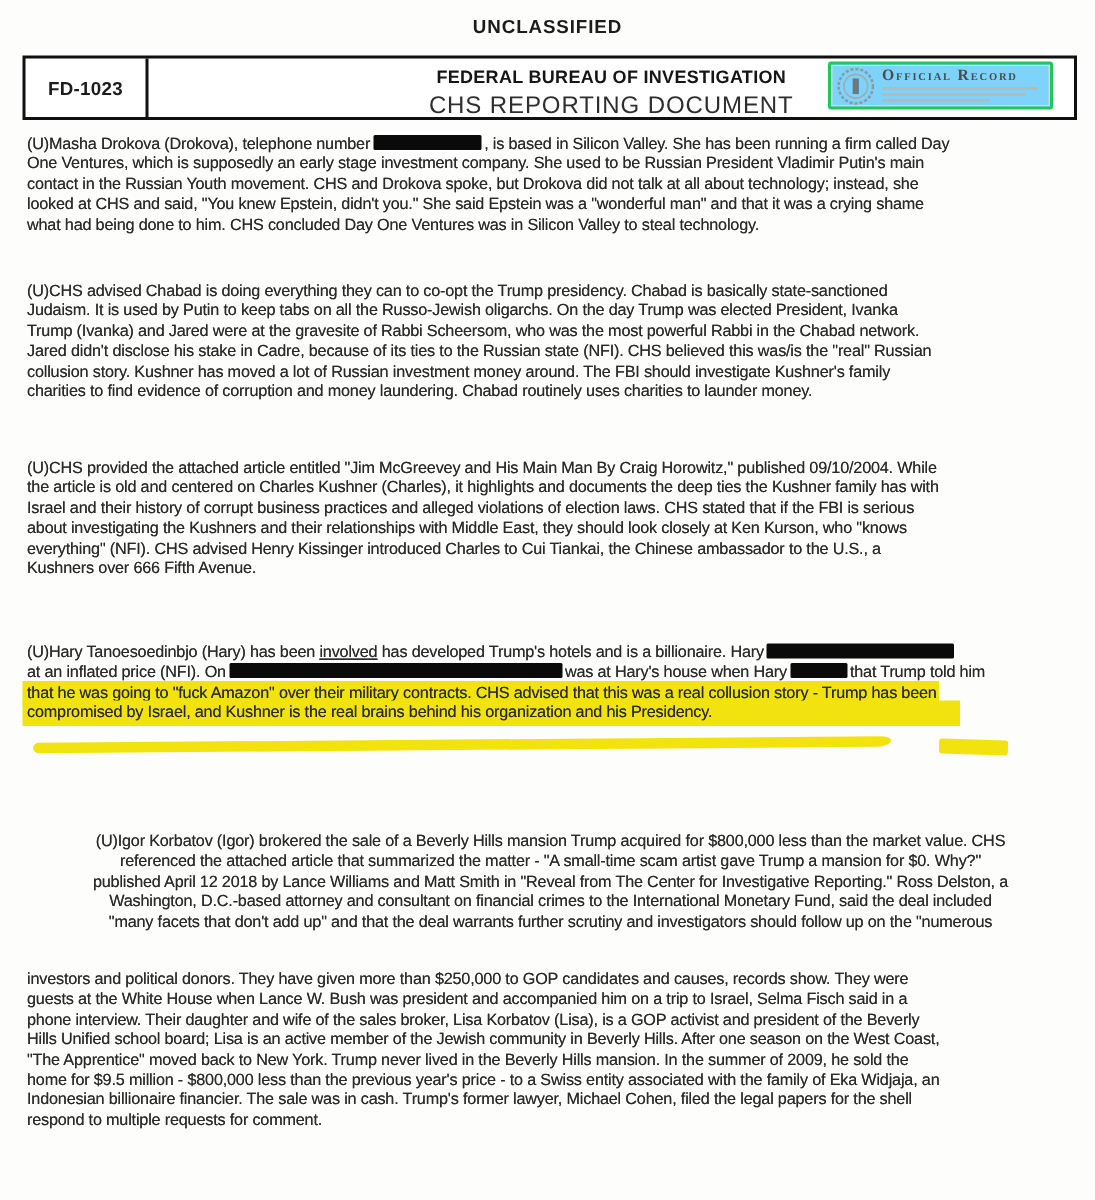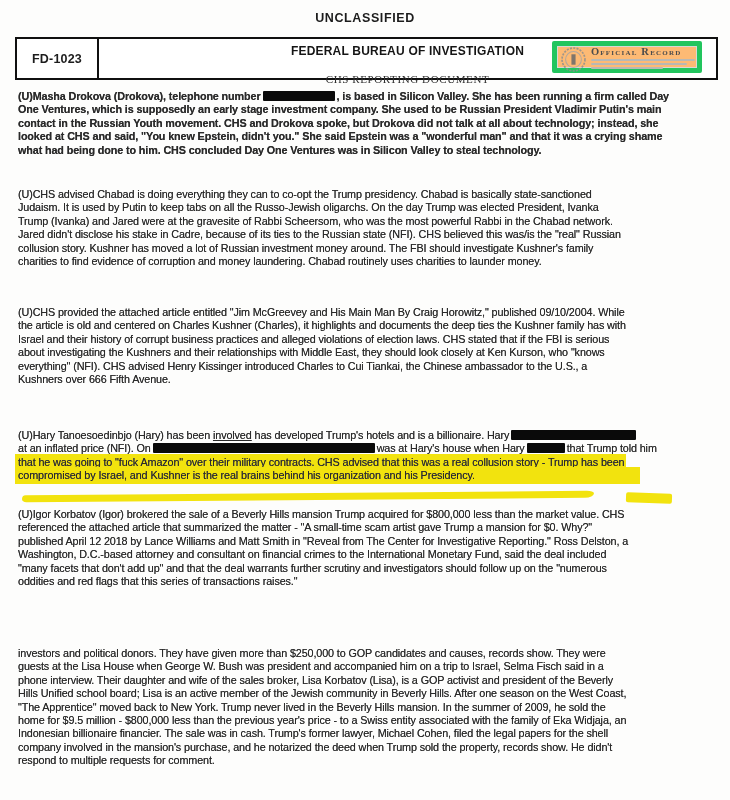--- a/index.html
+++ b/index.html
@@ -25,46 +25,46 @@
   }
   .fd-cell{
     width:80px;border-right:2.5px solid #101010;
     display:flex;align-items:center;justify-content:center;
     font-weight:bold;font-size:12.5px;color:#1c1c1c;letter-spacing:0.2px;
   }
   .title-cell{
     flex:1;text-align:center;padding-top:5px;color:#151515;
   }
   .fbi-title{font-weight:bold;font-size:12px;letter-spacing:0.2px;}
-  .doc-type{font-size:11px;letter-spacing:0.6px;margin-top:15px;color:#2e2e2e;font-family:Liberation Serif, serif;}
+  .doc-type{font-size:16px;letter-spacing:0.6px;margin-top:4px;color:#2e2e2e;}
   .stamp{
     position:absolute;right:14px;top:2px;width:150px;height:32px;
-    background:#fdba74;border:5px solid #22c55e;border-radius:2px;
+    background:#7dd3fc;border:2px solid #22c55e;border-radius:2px;
     box-shadow:0 0 0 1px #d8d8d6 inset;
-    display:flex;align-items:flex-start;padding:1px 4px;box-sizing:border-box;
+    display:flex;align-items:flex-end;padding:1px 4px;box-sizing:border-box;
   }
   .seal{width:25px;height:25px;flex:0 0 auto;margin-right:5px;opacity:0.85;}
   .stamp-text{flex:1;min-width:0;}
   .stamp-label{
     font-family:"Liberation Serif", serif;font-variant:small-caps;
     font-weight:bold;font-size:10.5px;letter-spacing:1.2px;color:#4c4c4c;
     white-space:nowrap;line-height:10px;
   }
   .fineprint{margin-top:2px;}
   .fineprint .fp-bar{height:2.2px;background:#b8b8b4;margin-bottom:1.8px;border-radius:1px;}
   .fp1{width:104px;}
   .fp2{width:96px;}
   .fp3{width:72px;}
 
   .para{
     position:absolute;left:18px;width:698px;color:var(--ink);
     text-shadow:0 0 0.3px #555;
   }
-  .p1{top:90px;font-weight:bold;} .p2{top:188px;} .p3{top:306px;}
-  .p4{top:429px;} .p5{top:508px;} .p6{top:647px;}
+  .p1{top:90px;} .p2{top:188px;} .p3{top:306px;}
+  .p4{top:429px;} .p5{top:555px;text-align:center;} .p6{top:647px;}
   .line{
     white-space:nowrap;height:13.4px;line-height:13.4px;
     font-size:10.8px;letter-spacing:-0.12px;
   }
   .redact{
     display:inline-block;height:10px;background:var(--redact);
     vertical-align:-1px;margin:0 2px;border-radius:1px;
   }
   .hl{
     background:var(--hl);
@@ -144,28 +144,26 @@
         <div class="line"><span class="hl" style="padding-right: 165px;">compromised by Israel, and Kushner is the real brains behind his organization and his Presidency.</span></div>
         <div class="hl-tail"></div>
         <div class="hl-nub"></div>
       </div>
       <div class="para p5">
         <div class="line"><span>(U)Igor Korbatov (Igor) brokered the sale of a Beverly Hills mansion Trump acquired for $800,000 less than the market value. CHS</span></div>
         <div class="line"><span>referenced the attached article that summarized the matter - "A small-time scam artist gave Trump a mansion for $0. Why?"</span></div>
         <div class="line"><span>published April 12 2018 by Lance Williams and Matt Smith in "Reveal from The Center for Investigative Reporting." Ross Delston, a</span></div>
         <div class="line"><span>Washington, D.C.-based attorney and consultant on financial crimes to the International Monetary Fund, said the deal included</span></div>
         <div class="line"><span>"many facets that don't add up" and that the deal warrants further scrutiny and investigators should follow up on the "numerous</span></div>
-        <div class="line"><span>oddities and red flags that this series of transactions raises."</span></div>
       </div>
       <div class="para p6">
         <div class="line"><span>investors and political donors. They have given more than $250,000 to GOP candidates and causes, records show. They were</span></div>
-        <div class="line"><span>guests at the Lisa House when George W. Bush was president and accompanied him on a trip to Israel, Selma Fisch said in a</span></div>
+        <div class="line"><span>guests at the White House when Lance W. Bush was president and accompanied him on a trip to Israel, Selma Fisch said in a</span></div>
         <div class="line"><span>phone interview. Their daughter and wife of the sales broker, Lisa Korbatov (Lisa), is a GOP activist and president of the Beverly</span></div>
         <div class="line"><span>Hills Unified school board; Lisa is an active member of the Jewish community in Beverly Hills. After one season on the West Coast,</span></div>
         <div class="line"><span>"The Apprentice" moved back to New York. Trump never lived in the Beverly Hills mansion. In the summer of 2009, he sold the</span></div>
         <div class="line"><span>home for $9.5 million - $800,000 less than the previous year's price - to a Swiss entity associated with the family of Eka Widjaja, an</span></div>
         <div class="line"><span>Indonesian billionaire financier. The sale was in cash. Trump's former lawyer, Michael Cohen, filed the legal papers for the shell</span></div>
-        <div class="line"><span>company involved in the mansion's purchase, and he notarized the deed when Trump sold the property, records show. He didn't</span></div>
         <div class="line"><span>respond to multiple requests for comment.</span></div>
       </div>
     </div>
 
 </div>
 
 </body></html>

